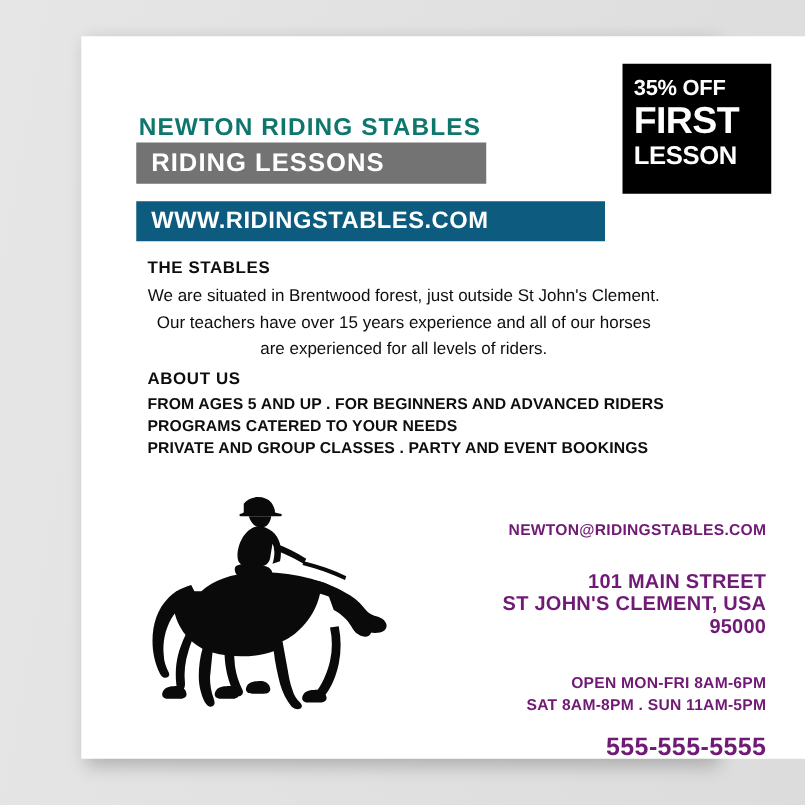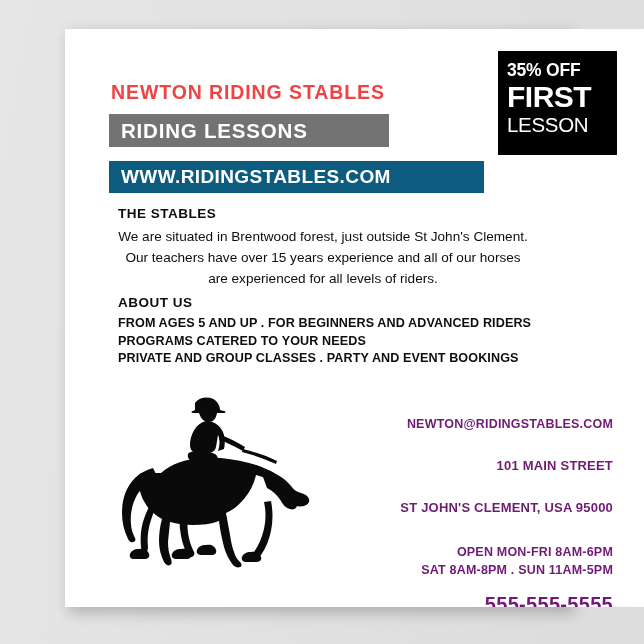--- a/index.html
+++ b/index.html
@@ -66,33 +66,33 @@
     line-height: 20px;
   }
   .badge .line2 {
     font-size: 30px;
     font-weight: bold;
     line-height: 33px;
     letter-spacing: -0.5px;
   }
   .badge .line3 {
     font-size: 20.5px;
-    font-weight: normal;
+    font-weight: bold;
     line-height: 24px;
     letter-spacing: -0.3px;
   }
 
   .company-name {
     position: absolute;
     left: 46px;
-    top: 52px;
+    top: 62px;
     font-size: 19.5px;
     font-weight: bold;
     letter-spacing: 0.9px;
-    color: #ef4444;
+    color: #0f766e;
     white-space: nowrap;
   }
   .lessons-bar {
     position: absolute;
     left: 44px;
     top: 85px;
     width: 280px;
     height: 33px;
     background: #737373;
     color: #ffffff;
@@ -167,25 +167,24 @@
     color: #701a75;
   }
   .contact .email {
     font-size: 12.5px;
     font-weight: bold;
     letter-spacing: 0.2px;
     margin-bottom: 26px;
   }
   .contact .addr1,
   .contact .addr2 {
-    font-size: 13px;
+    font-size: 16px;
     font-weight: bold;
     letter-spacing: 0.2px;
     line-height: 18px;
-    margin-top: 24px;
   }
   .contact .spacer { height: 26px; }
   .contact .hours1,
   .contact .hours2 {
     font-size: 12.5px;
     font-weight: bold;
     letter-spacing: 0.2px;
     line-height: 18px;
   }
   .contact .phone {

